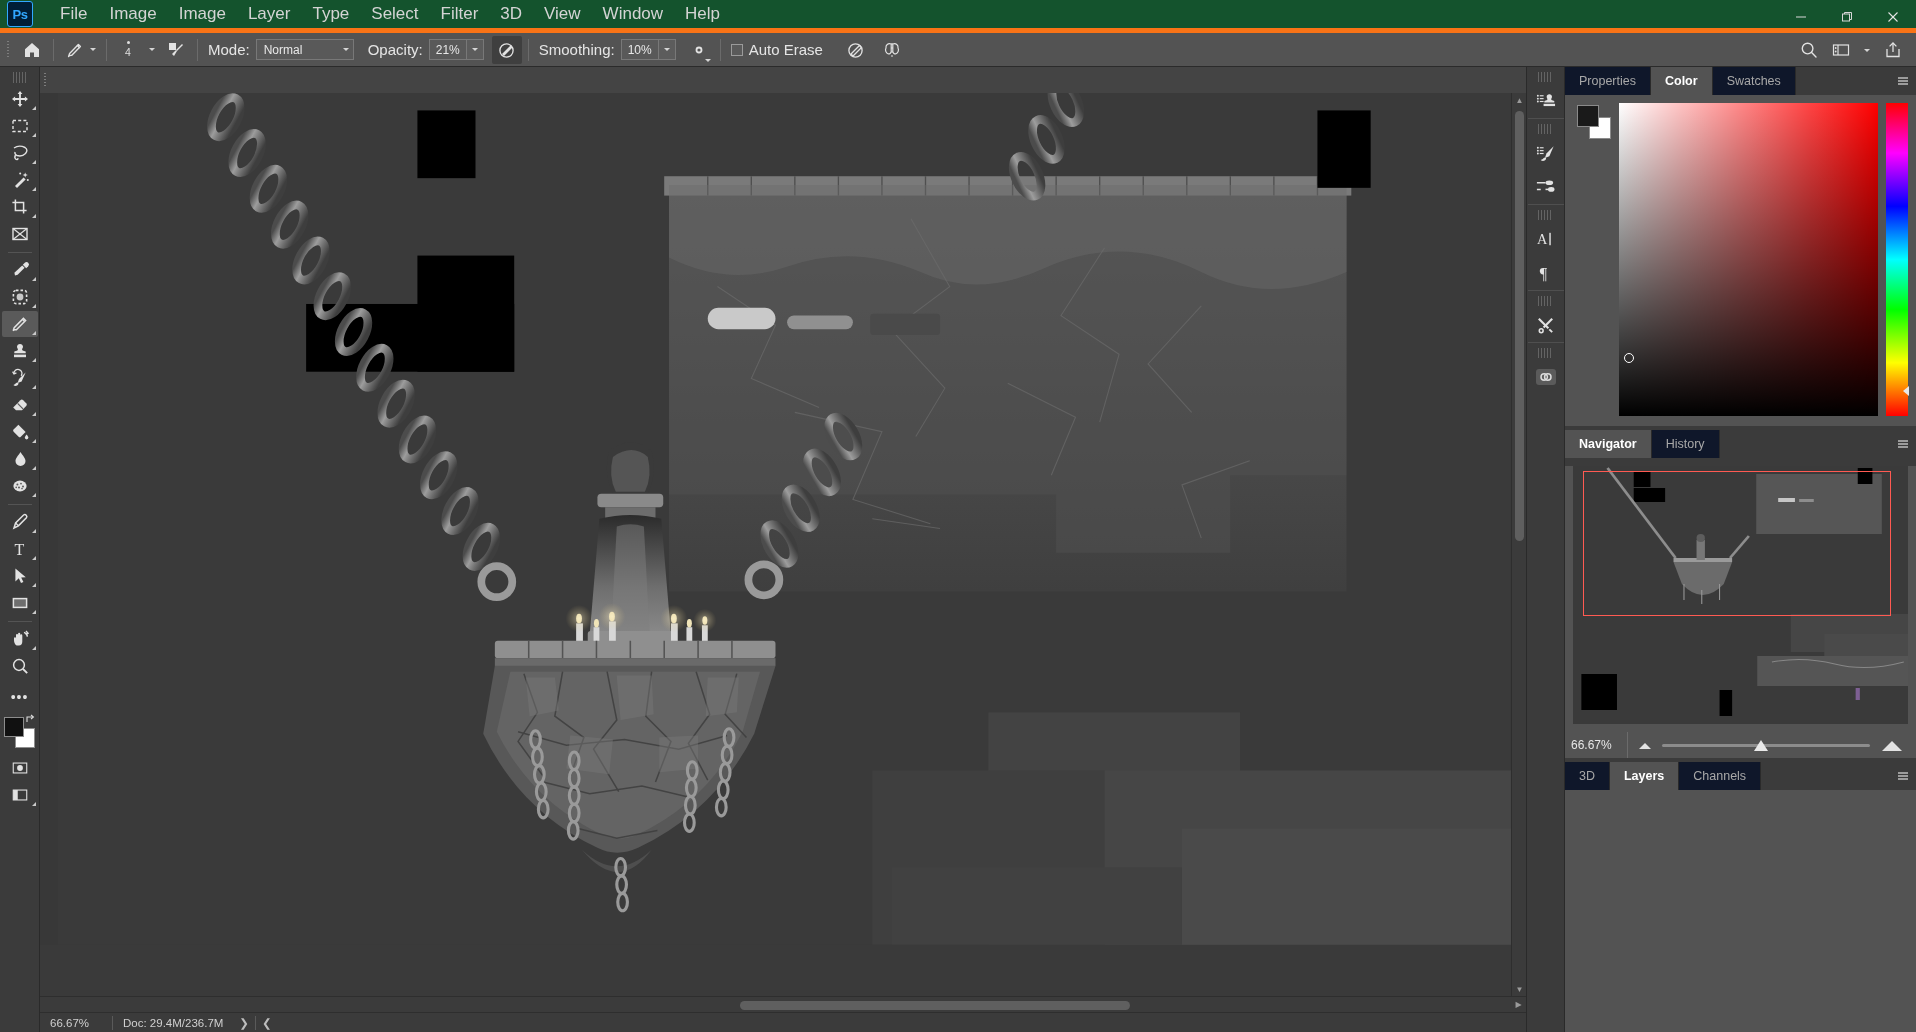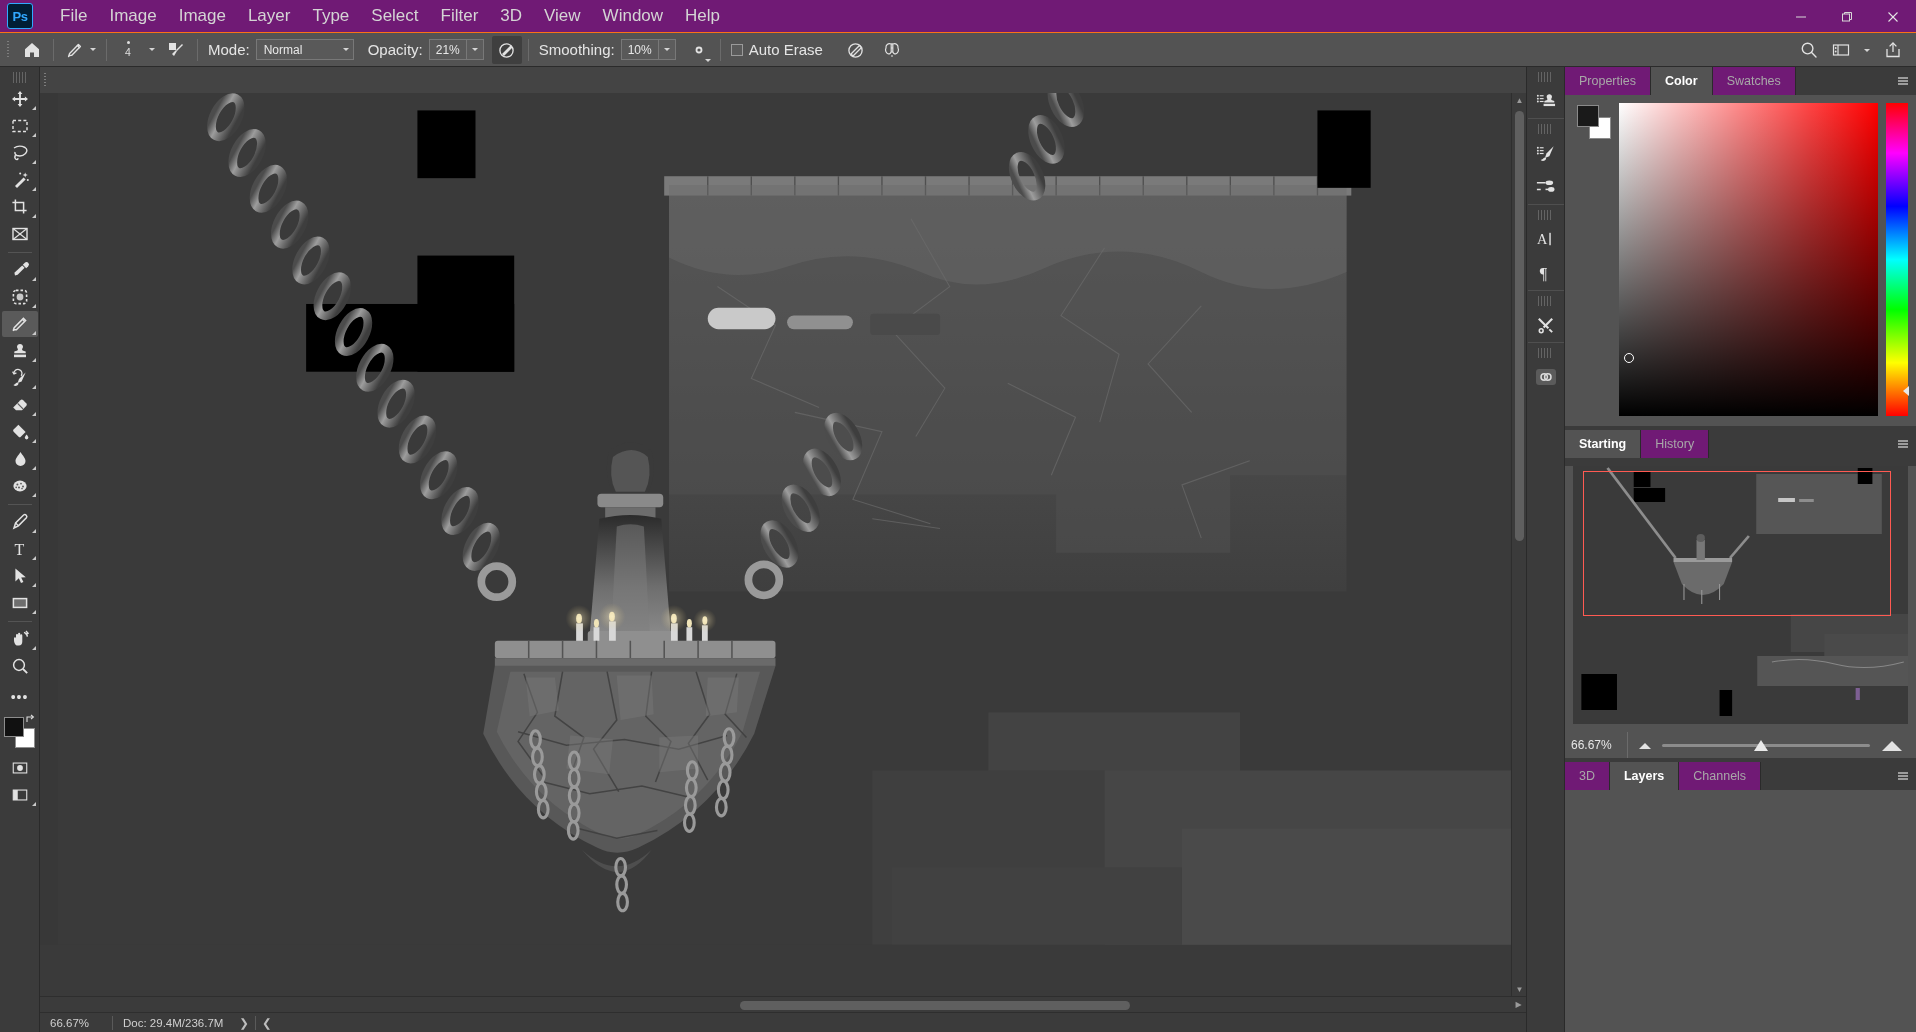--- a/index.html
+++ b/index.html
@@ -9,22 +9,22 @@
     font-family: "Liberation Sans", sans-serif;
     font-size: 12px;
     color: #c8c8c8;
     overflow: hidden;
     -webkit-font-smoothing: antialiased;
   }
   .app { width: 1916px; height: 1032px; position: relative; display: flex; flex-direction: column; }
 
   
   .menubar {
-    height: 33px; background: #701a75; display: flex; align-items: center;
-    border-bottom: 1px solid #f97316; flex: 0 0 33px; position: relative;
+    height: 33px; background: #14532d; display: flex; align-items: center;
+    border-bottom: 5px solid #f97316; flex: 0 0 33px; position: relative;
   }
   .ps-logo {
     width: 26px; height: 26px; margin-left: 7px; margin-right: 16px;
     background: #001e36; border: 1px solid #31a8ff; border-radius: 3px;
     color: #31a8ff; font-size: 13px; font-weight: bold;
     display: flex; align-items: center; justify-content: center; letter-spacing: -0.5px;
   }
   .menu-item {
     padding: 4px 11px; font-size: 17px; color: #d4d4d4; cursor: default; white-space: nowrap;
   }
@@ -121,21 +121,21 @@
   .rail { width: 38px; background: #3b3b3b; border-left: 1px solid #2a2a2a; display: flex; flex-direction: column; align-items: center; flex: 0 0 38px; }
   .rail-grip { width: 15px; height: 10px; background: repeating-linear-gradient(to right,#6b6b6b 0 1px,transparent 1px 3px); margin: 5px 0 2px; opacity:.85;}
   .rail-btn { width: 36px; height: 34px; display: flex; align-items: center; justify-content: center; color: #dcdcdc; }
   .rail-sep { width: 36px; height: 1px; background: #4f4f4f; }
 
   
   .panels { width: 352px; background: #3b3b3b; display: flex; flex-direction: column; flex: 0 0 352px; border-left: 1px solid #2a2a2a; }
   .pnl-tabs { height: 28px; background: #2f2f2f; display: flex; align-items: stretch; position: relative; }
   .pnl-tab {
     padding: 0 14px; display: flex; align-items: center; font-size: 12.5px; color: #a8a8a8;
-    background: #701a75; border-right: 1px solid #2a2a2a;
+    background: #0f172a; border-right: 1px solid #2a2a2a;
   }
   .pnl-tab.active { background: #535353; color: #ffffff; font-weight: bold; }
   .pnl-tabs .filler { flex: 1 1 auto; background: #3b3b3b; }
   .pnl-menu { width: 26px; display: flex; align-items: center; justify-content: center; background: #3b3b3b; color: #c8c8c8; }
 
   
   .colorpanel { background: #535353; padding: 8px 8px 10px 8px; display: flex; }
   .cp-swatches { width: 46px; position: relative; height: 40px; }
   .cp-fg { position: absolute; left: 4px; top: 2px; width: 22px; height: 22px; background: #1a1a1a; border: 1px solid #8a8a8a; z-index: 2;}
   .cp-bg { position: absolute; left: 16px; top: 14px; width: 22px; height: 22px; background: #ffffff; border: 1px solid #8a8a8a; }
@@ -892,21 +892,21 @@
             <div class="cp-hue-marker" id="cp-hue-marker" style="top: calc(92% - 5px);"></div>
           </div>
         </div>
       </div>
 
       <div class="divider-h"></div>
 
       <div>
         <div class="pnl-tabs">
           <div id="mid-tabs" style="display:flex;">
-              <div class="pnl-tab active">Starting</div>
+              <div class="pnl-tab active">Navigator</div>
               <div class="pnl-tab">History</div>
             </div>
           <div class="filler"></div>
           <div class="pnl-menu">
             <svg width="14" height="14" viewBox="0 0 14 14">
                 <g stroke="#c8c8c8" stroke-width="1.4">
                   <line x1="2" y1="4" x2="12" y2="4"></line>
                   <line x1="2" y1="7" x2="12" y2="7"></line>
                   <line x1="2" y1="10" x2="12" y2="10"></line>
                 </g>

